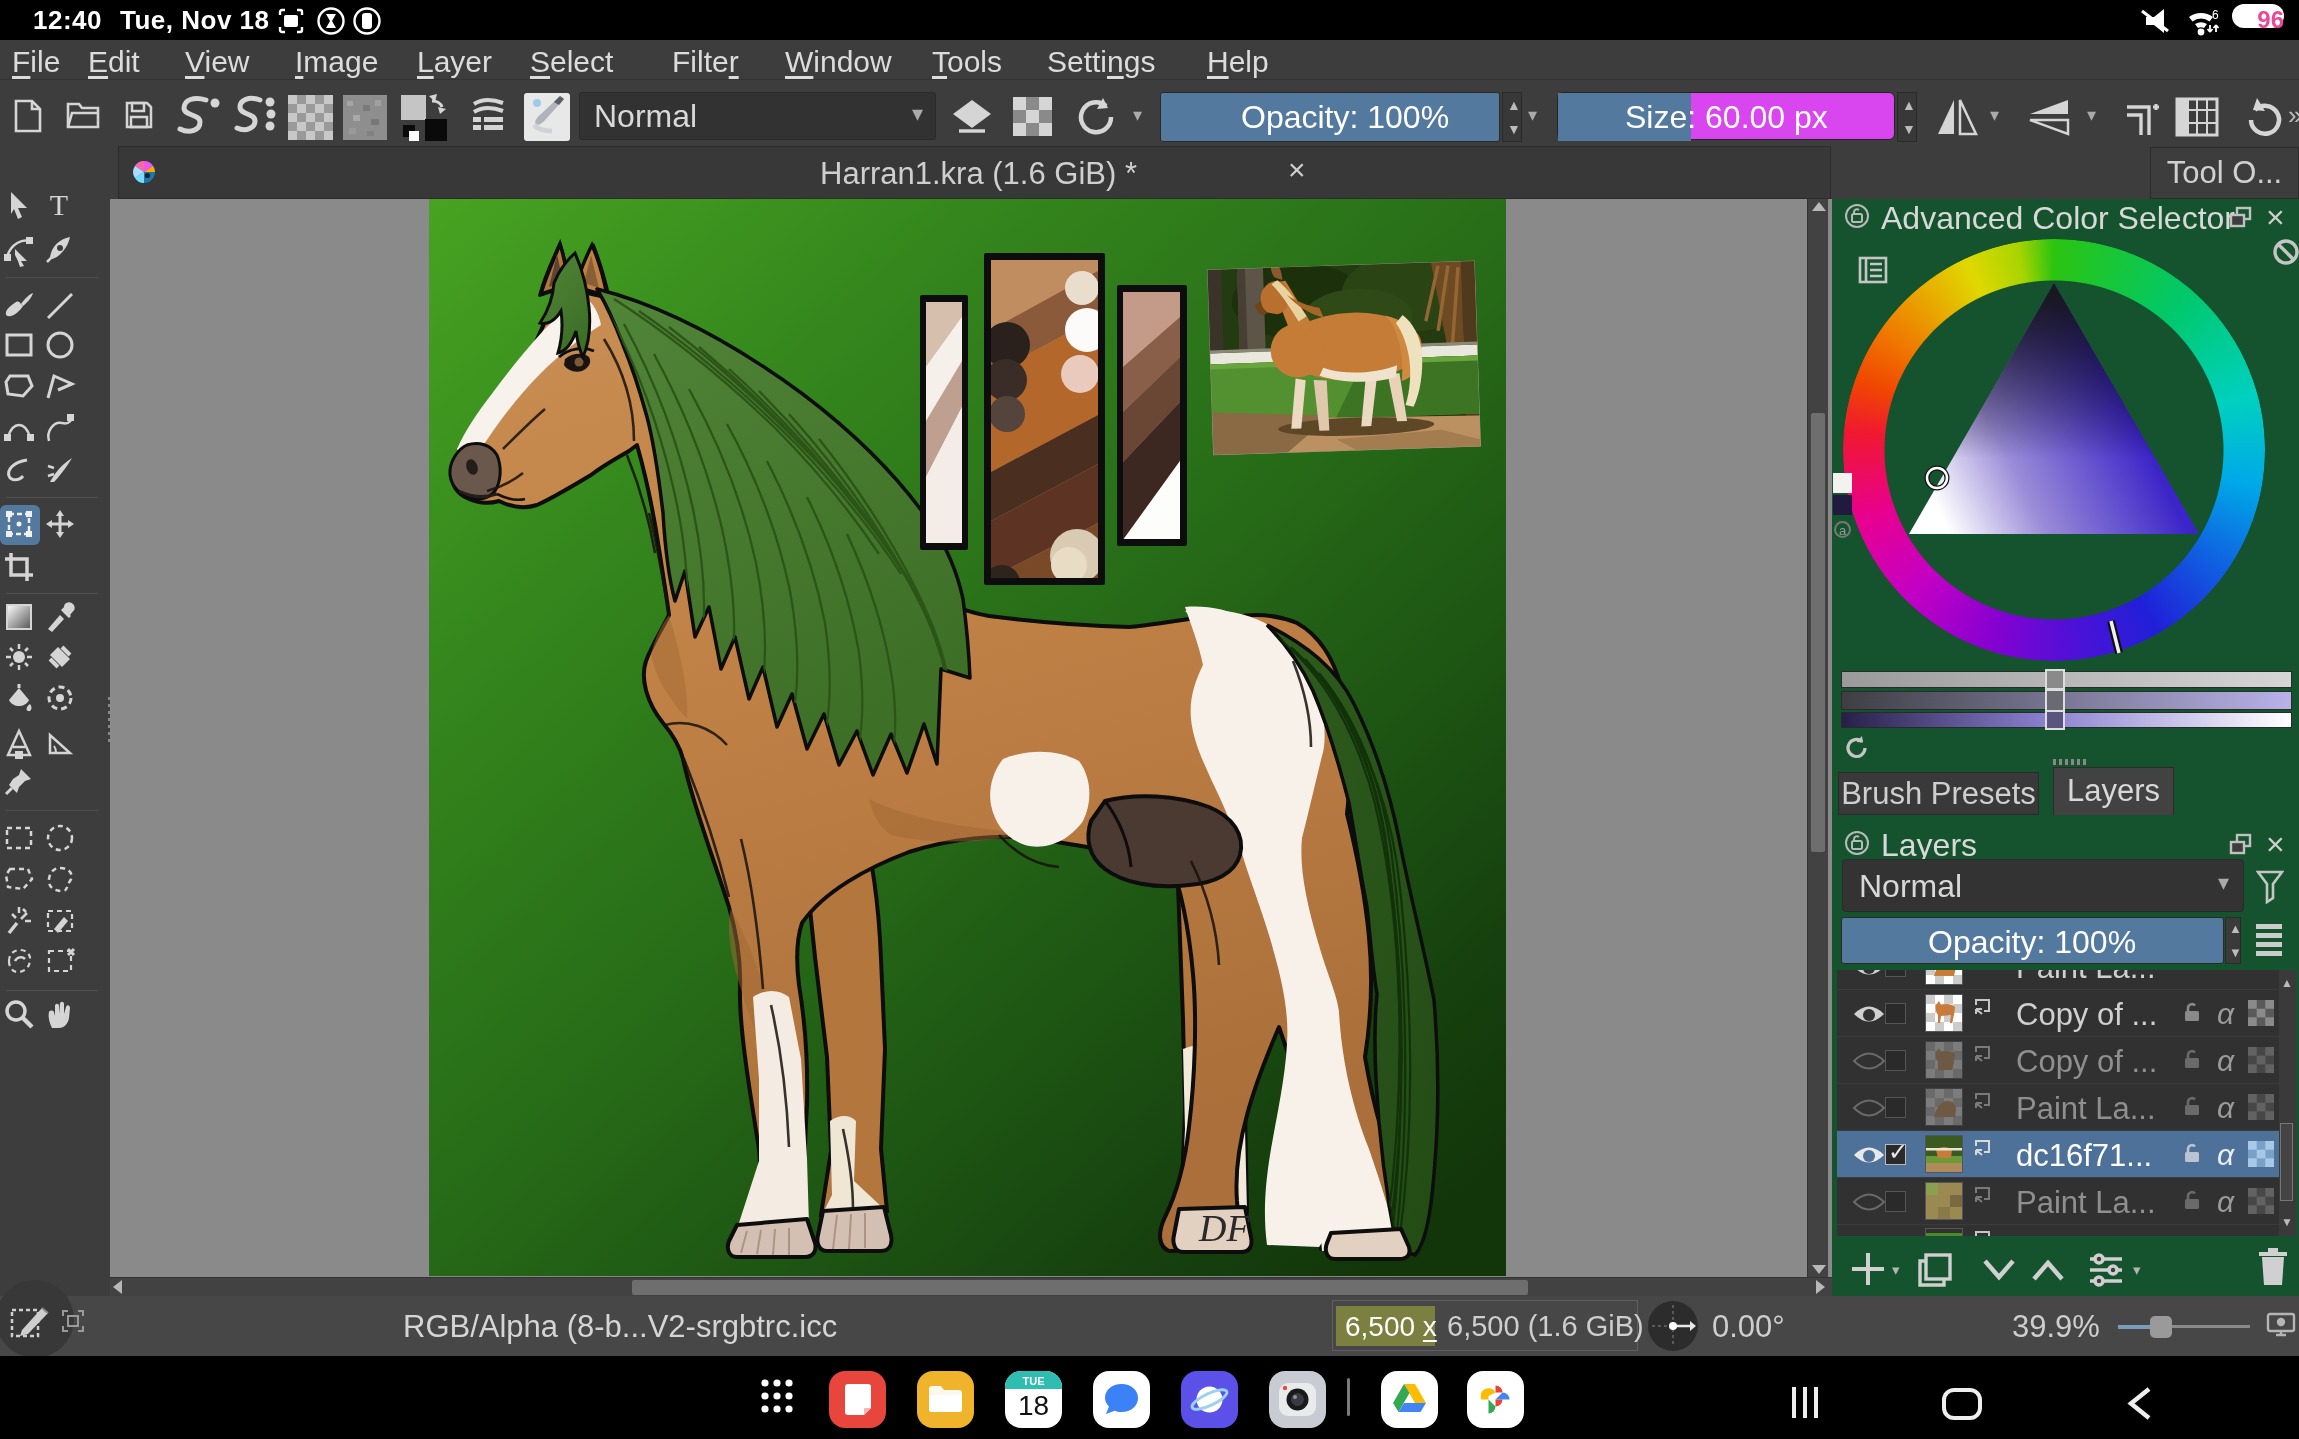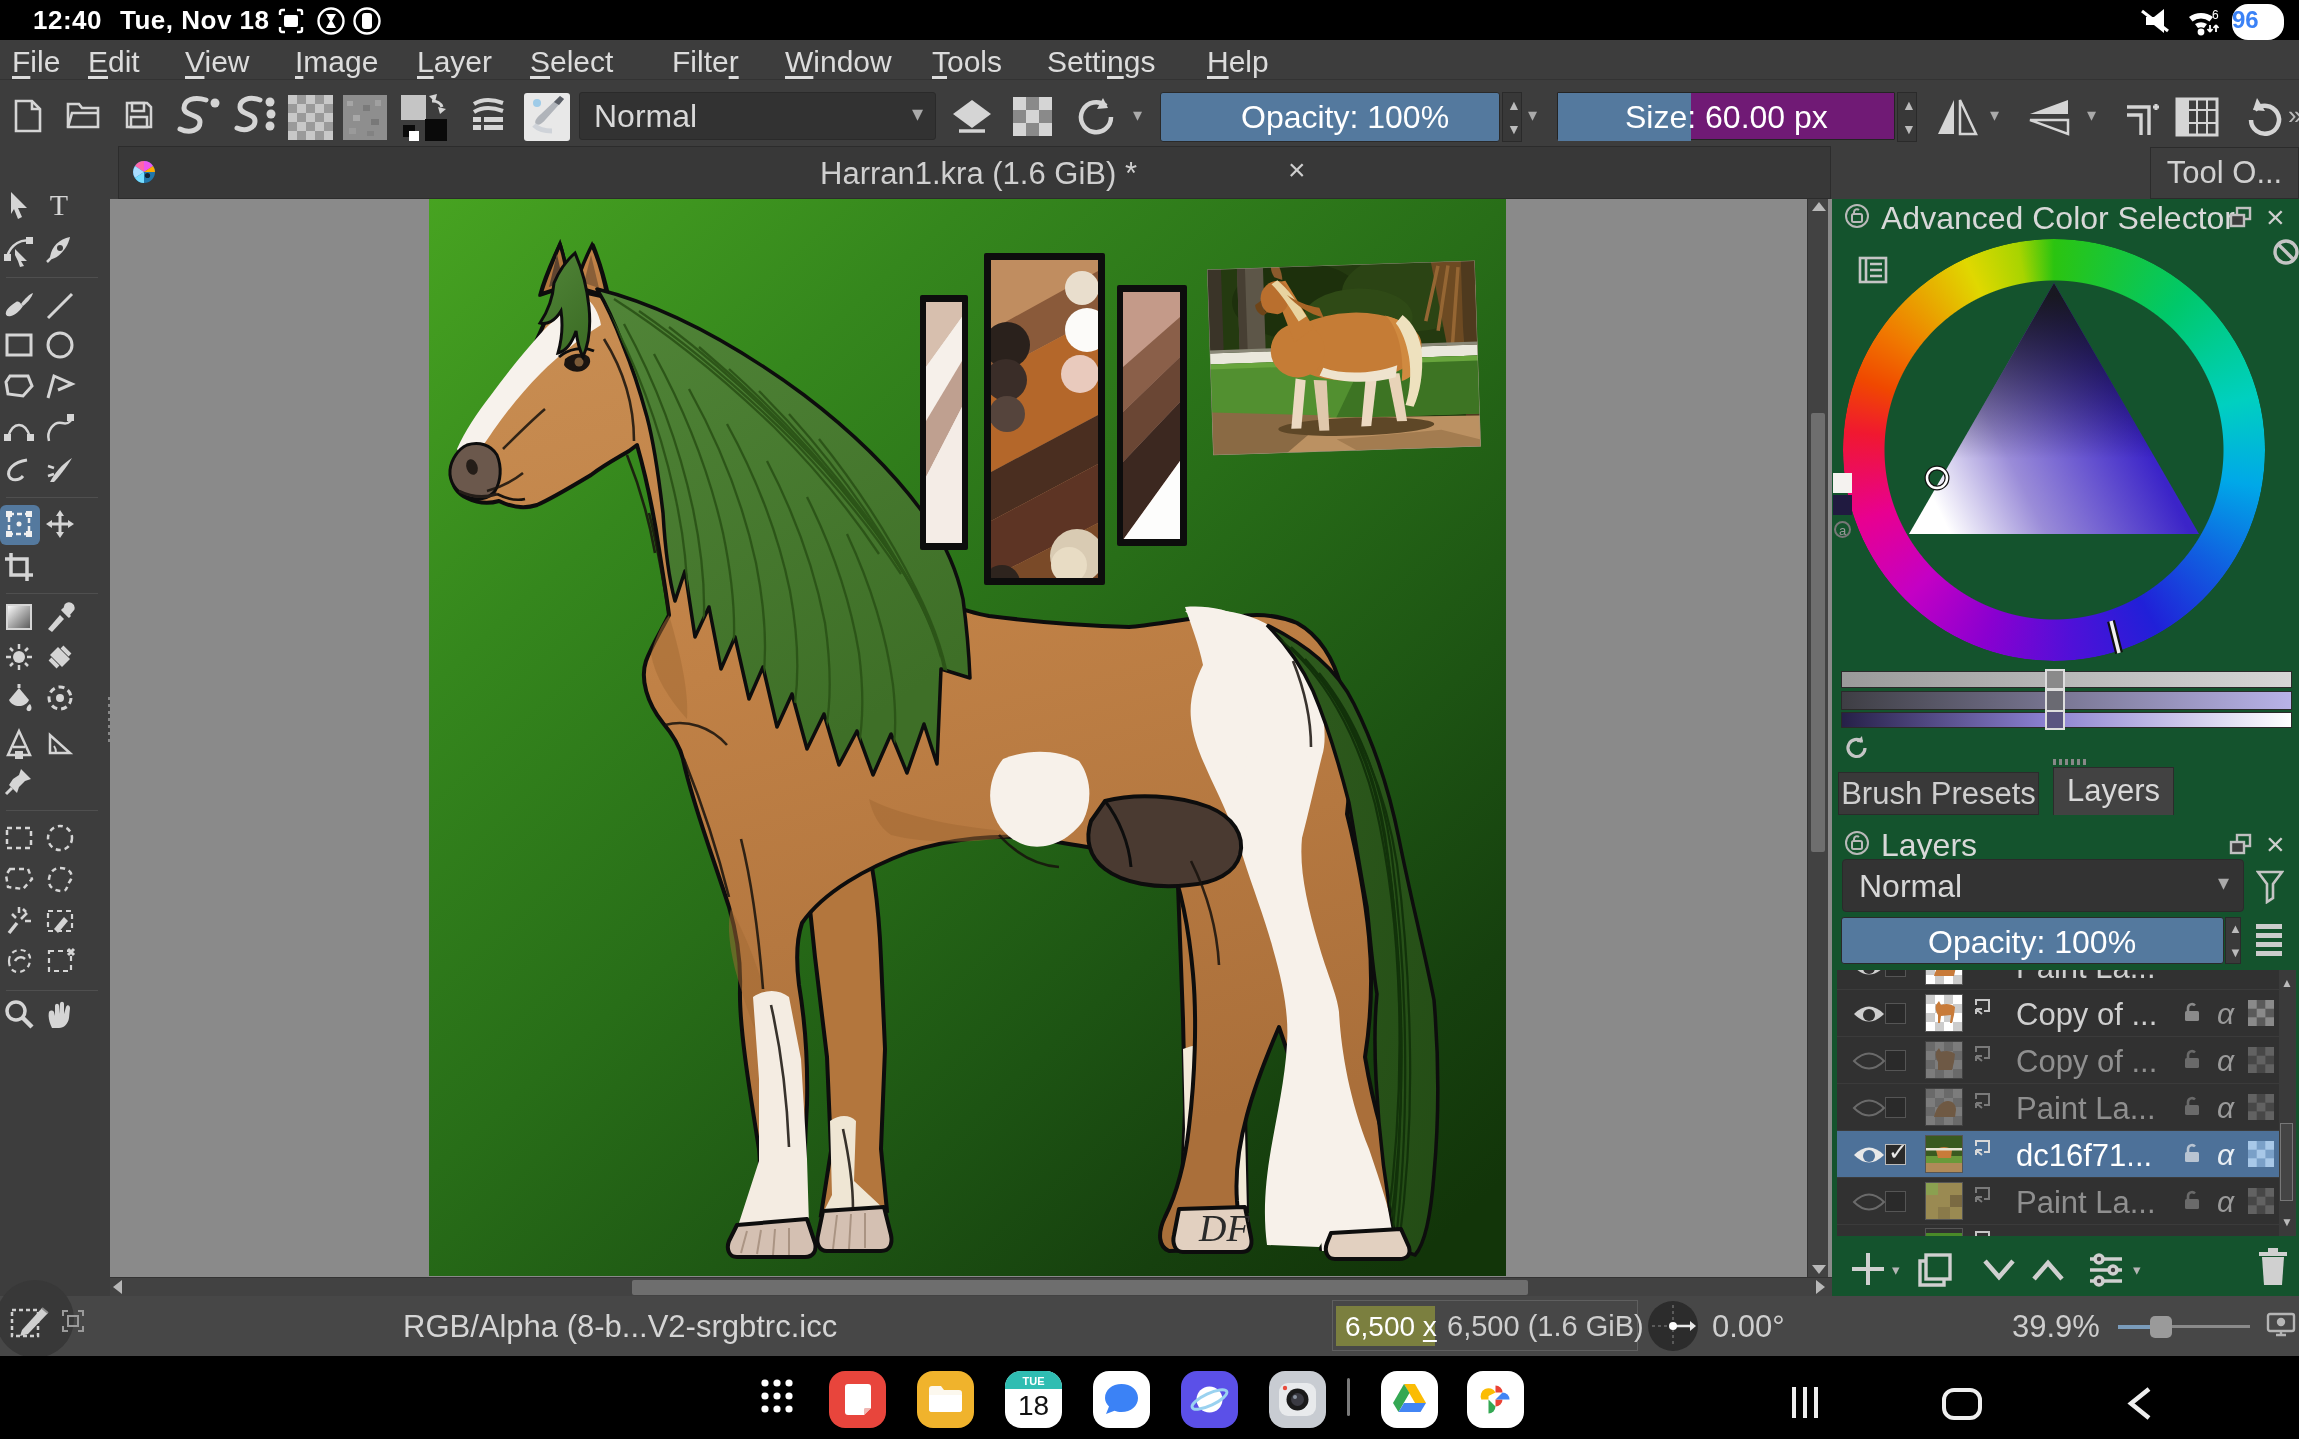--- a/index.html
+++ b/index.html
@@ -66,21 +66,21 @@
         <path d="M2 4 L28 24" stroke="#fff" stroke-width="3"></path>
       </svg>
   <svg class="ic" style="left:2186px;top:7px" width="34" height="30" viewBox="0 0 34 30">
         <path d="M3 10 a20 20 0 0 1 24 0 l-3.5 4.5 a14 14 0 0 0-17 0 Z" fill="#fff"></path>
         <path d="M9 17 a12 12 0 0 1 12 0 l-3 4 a7 7 0 0 0-6 0 Z" fill="#fff"></path>
         <circle cx="15" cy="25" r="3.4" fill="#fff"></circle>
         <text x="26" y="12" font-size="12" fill="#fff" font-family="Liberation Sans">6</text>
         <path d="M24 18 v7 m0 0 l-2.5-3 m2.5 3 l2.5-3" stroke="#fff" stroke-width="1.8" fill="none"></path>
         <path d="M30 25 v-7 m0 0 l-2.5 3 m2.5-3 l2.5 3" stroke="#fff" stroke-width="1.8" fill="none"></path>
       </svg>
-  <div class="abs" style="left:2232px;top:4px;width:52px;height:36px;border-radius:16px;background:#fff;color:#3b82f6;font-size:24px;font-weight:bold;text-align:left;line-height:32px">96</div>
+  <div class="abs" style="left:2232px;top:4px;width:52px;height:24px;border-radius:16px;background:#fff;color:#ec4899;font-size:24px;font-weight:bold;text-align:right;line-height:32px">96</div>
 </div>
 
 <div class="abs" id="menu">
   <span style="left:12px"><u>F</u>ile</span>
   <span style="left:88px"><u>E</u>dit</span>
   <span style="left:185px"><u>V</u>iew</span>
   <span style="left:295px"><u>I</u>mage</span>
   <span style="left:417px"><u>L</u>ayer</span>
   <span style="left:530px"><u>S</u>elect</span>
   <span style="left:672px">Filte<u>r</u></span>
@@ -196,21 +196,21 @@
       </svg>
 <span class="abs" style="left:1133px;top:24px;font-size:18px;color:#aaa">▾</span>
 <div class="abs" style="left:1160px;top:12px;width:340px;height:50px;background:#54799e;border:1px solid #2a2a2a;border-radius:3px">
         <span style="position:absolute;left:80px;top:6px;font-size:32px;color:#fff">Opacity: 100%</span>
       </div>
 <div class="abs" style="left:1502px;top:12px;width:20px;height:50px;background:#383838;border:1px solid #2a2a2a">
         <span style="position:absolute;left:4px;top:4px;font-size:14px;color:#bbb">▲</span>
         <span style="position:absolute;left:4px;bottom:4px;font-size:14px;color:#bbb">▼</span>
       </div>
 <span class="abs" style="left:1528px;top:24px;font-size:18px;color:#aaa">▾</span>
-<div class="abs" style="left:1557px;top:12px;width:338px;height:48px;background:#701a75;border:1px solid #242424;border-radius:1px">
+<div class="abs" style="left:1557px;top:12px;width:338px;height:48px;background:#d946ef;border:1px solid #242424;border-radius:6px">
         <div style="position:absolute;left:0;top:0;width:133px;height:48px;background:#54799e"></div>
         <span style="position:absolute;left:67px;top:6px;font-size:32px;color:#fff">Size: 60.00 px</span>
       </div>
 <div class="abs" style="left:1897px;top:12px;width:20px;height:50px;background:#383838;border:1px solid #2a2a2a">
         <span style="position:absolute;left:4px;top:4px;font-size:14px;color:#bbb">▲</span>
         <span style="position:absolute;left:4px;bottom:4px;font-size:14px;color:#bbb">▼</span>
       </div>
 <svg class="abs" style="left:1935px;top:15px" width="44" height="44" viewBox="0 0 44 44">
         <path d="M19 5 L19 39 L3 39 Z" fill="#d5d5d5"></path>
         <path d="M25 5 L25 39 L41 39 Z" fill="none" stroke="#d5d5d5" stroke-width="2.5"></path>

